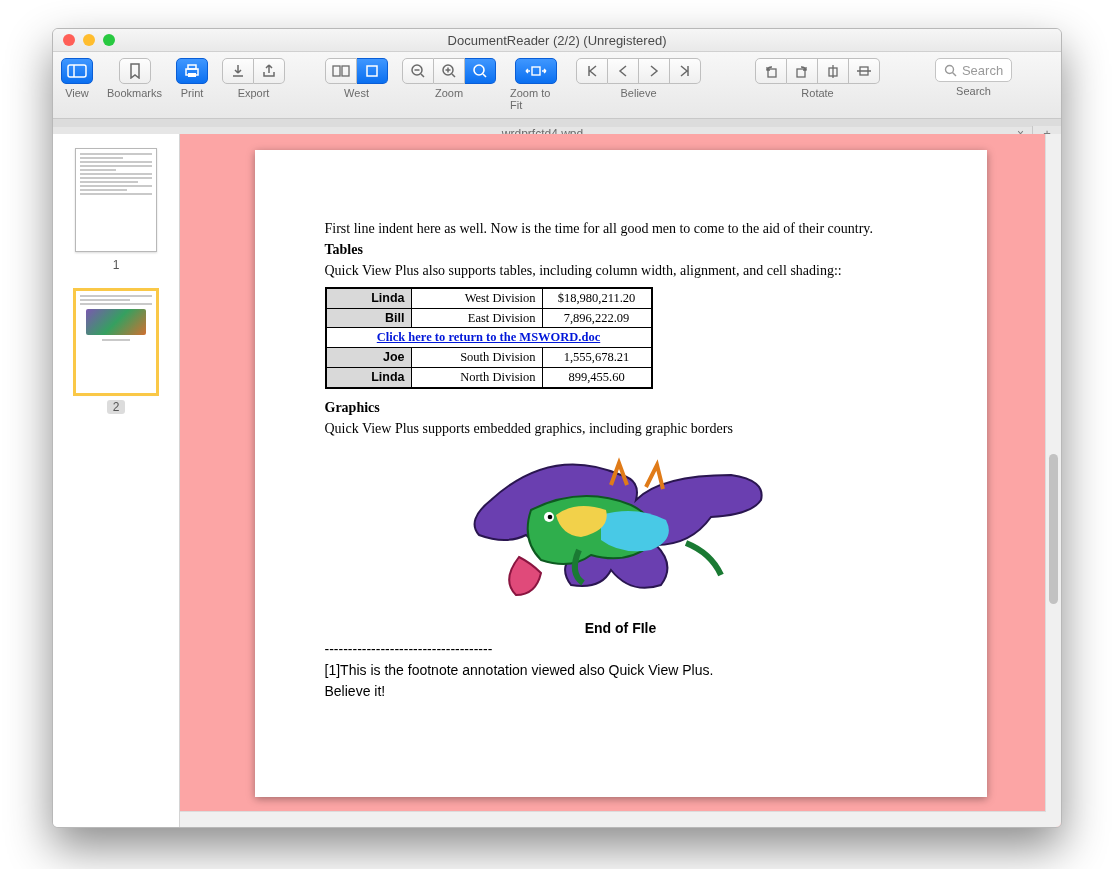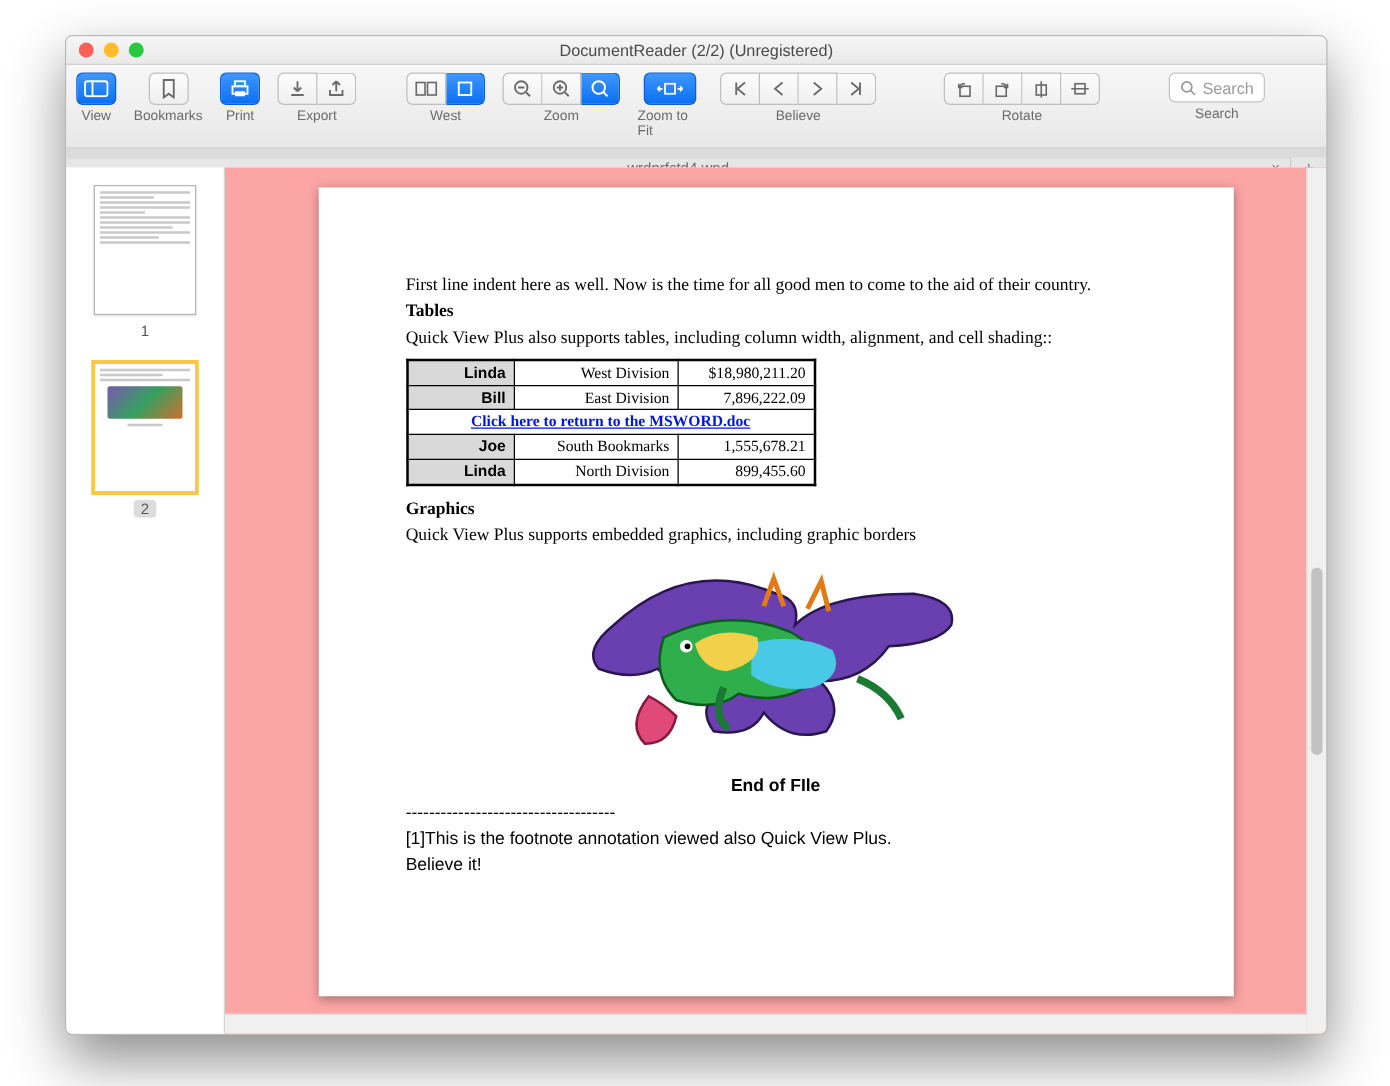--- a/index.html
+++ b/index.html
@@ -50,21 +50,21 @@
   .scrollbar-v .handle{position:absolute;left:3px;right:3px;top:320px;height:150px;background:#c2c2c2;border-radius:5px;}
   .scrollbar-h{position:absolute;left:0;right:15px;bottom:0;height:15px;background:#f0f0f0;border-top:1px solid #dcdcdc;}
   .page{width:732px;background:#fff;margin:16px 0 30px;box-shadow:0 2px 8px rgba(0,0,0,.35);
         padding:70px 70px 80px;box-sizing:border-box;font-family:"Times New Roman",serif;font-size:14px;color:#000;line-height:1.35;}
   .page p{margin:0 0 2px;}
   .sect{font-weight:bold;margin-top:2px;}
   table.doct{border-collapse:collapse;margin:6px 0 10px;border:2px solid #000;font-size:12.5px;}
   table.doct td{border:1px solid #000;padding:1px 6px;}
   table.doct td.name{width:72px;text-align:right;font-weight:bold;font-family:Arial,sans-serif;background:#d9d9d9;}
   table.doct td.div{width:118px;text-align:right;}
-  table.doct td.amt{width:96px;text-align:right;}
+  table.doct td.amt{width:96px;text-align:center;}
   table.doct tr.linkrow td{text-align:center;}
   table.doct a{color:#0016d9;font-weight:bold;text-decoration:underline;}
   .dragonwrap{display:flex;justify-content:center;margin:6px 0 14px;}
   .eof{text-align:center;font-weight:bold;font-family:Arial,sans-serif;margin:18px 0 30px;}
   .footsep{font-family:Arial,sans-serif;}
   .foot{font-family:Arial,sans-serif;}
   .foot .ref{color:#000;}
 </style>
 </head>
 <body>
@@ -315,21 +315,21 @@
           <tr>
             <td class="name">Bill</td>
             <td class="div">East Division</td>
             <td class="amt">7,896,222.09</td>
           </tr>
           <tr class="linkrow">
             <td colspan="3"><a href="#">Click here to return to the MSWORD.doc</a></td>
           </tr>
           <tr>
             <td class="name">Joe</td>
-            <td class="div">South Bookmarks</td>
+            <td class="div">South Division</td>
             <td class="amt">1,555,678.21</td>
           </tr>
           <tr>
             <td class="name">Linda</td>
             <td class="div">North Division</td>
             <td class="amt">899,455.60</td>
           </tr>
         </tbody>
             </table>
 

